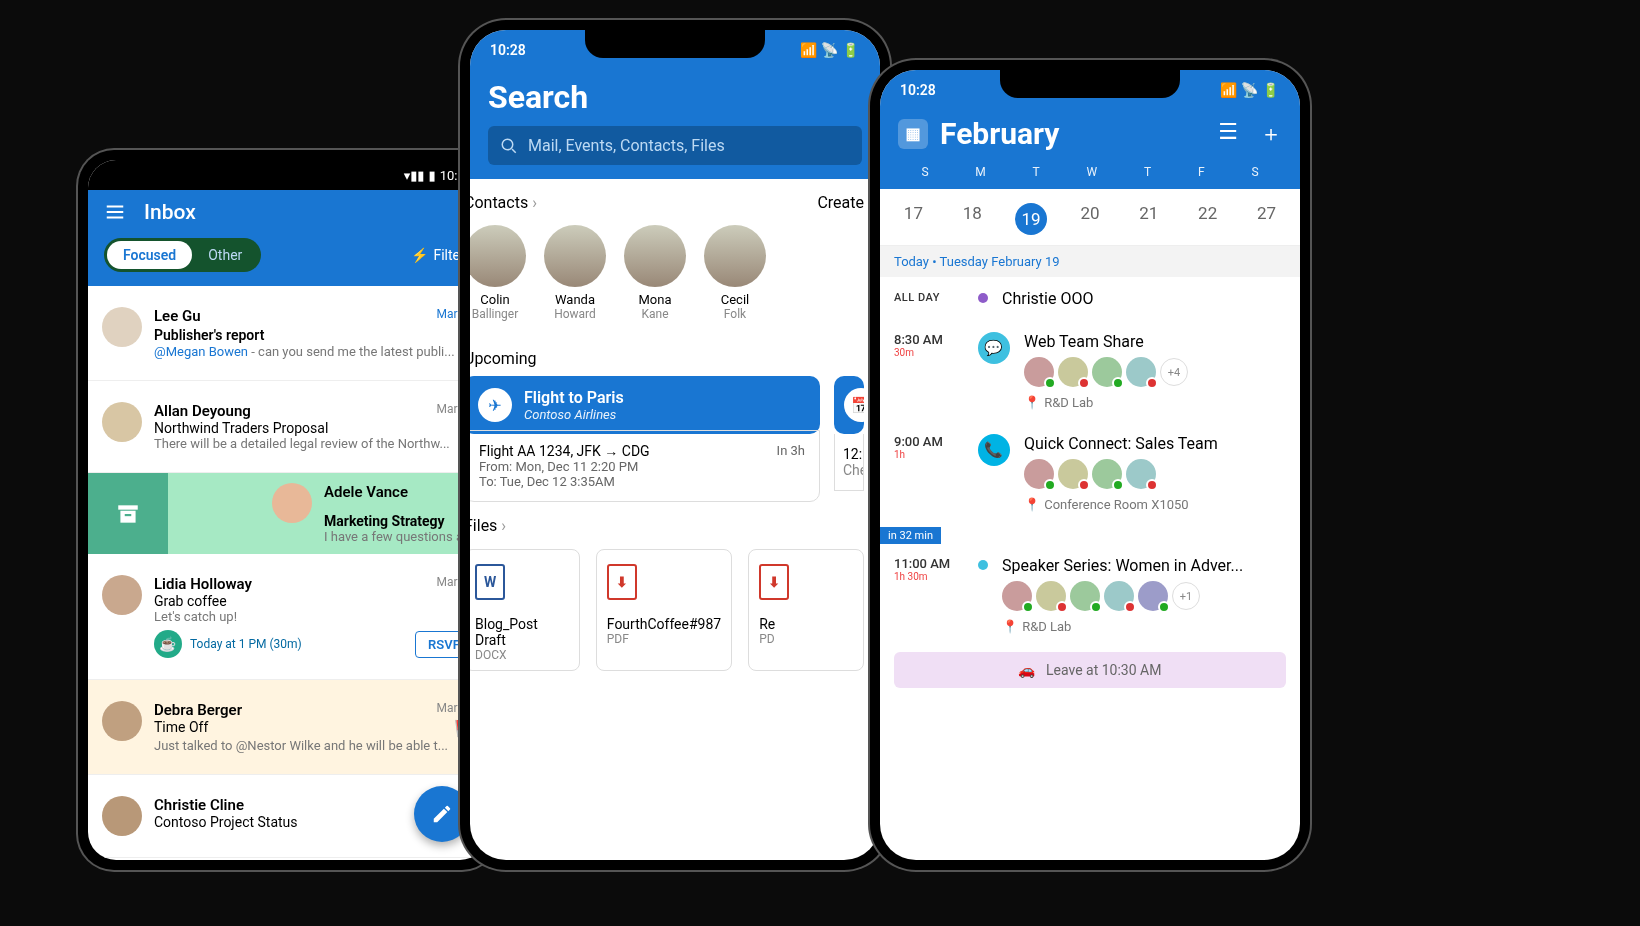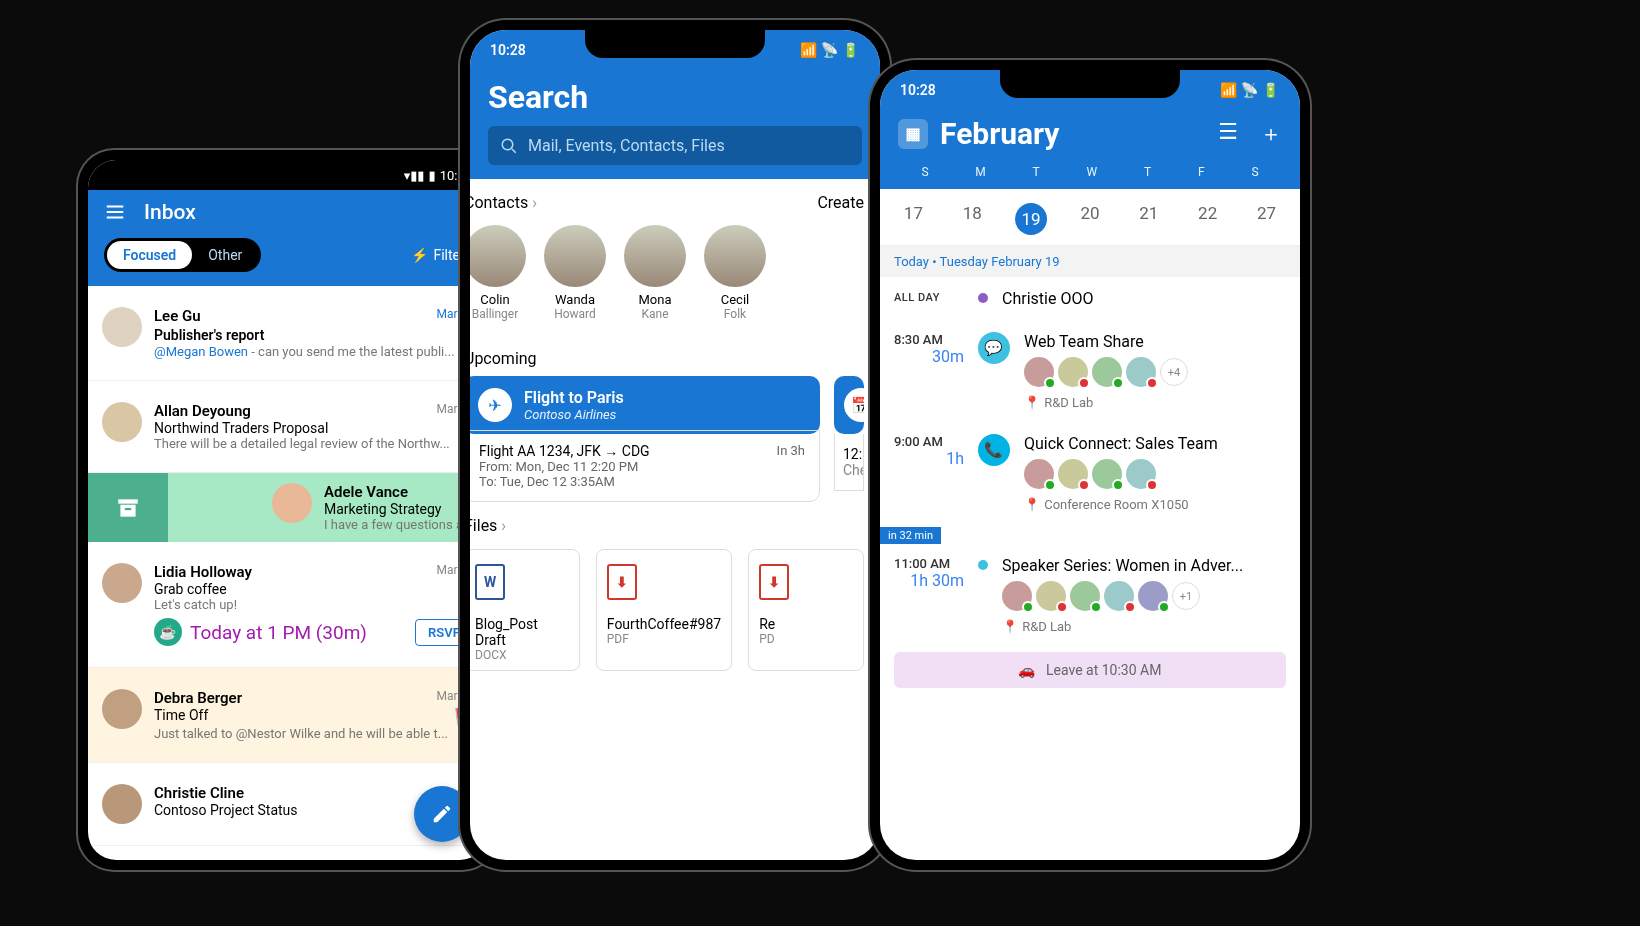--- a/index.html
+++ b/index.html
@@ -9,21 +9,21 @@
   .screen { background: #fff; border-radius: 36px; overflow: hidden; height: 100%; width: 100%; position: relative; }
 
   
   .phone1 { left: 78px; top: 150px; width: 420px; height: 720px; border-radius: 36px; }
   .phone1 .screen { border-radius: 28px; }
   .p1-top { background: #000; height: 30px; display:flex; justify-content:flex-end; align-items:center; gap:4px; color:#fff; padding:0 16px; font-size:13px;}
   .p1-header { background: #1976d2; color:#fff; padding: 10px 16px 14px 16px;}
   .p1-title-row { display:flex; align-items:center; gap:18px; font-size:21px; font-weight:500;}
   .menu-icon { width:22px; }
   .p1-tabs { display:flex; align-items:center; justify-content:space-between; margin-top:14px;}
-  .tab-pill { background:#000000; border-radius:20px; display:flex; padding:3px; }
+  .tab-pill { background:#14532d; border-radius:20px; display:flex; padding:3px; }
   .tab-btn { padding:6px 16px; border-radius:18px; font-size:14px; color:#bcd9f3;}
   .tab-btn.active { background:#fff; color:#1976d2; font-weight:600;}
   .filters { display:flex; align-items:center; gap:5px; font-size:14px;}
   .list-item { display:flex; padding:21px 14px; border-bottom:1px solid #eee; gap:12px; position:relative;}
   .avatar { width:40px; height:40px; border-radius:50%; background:#ddd; flex-shrink:0; display:flex; align-items:center; justify-content:center; overflow:hidden;}
   .item-body { flex:1; min-width:0;}
   .item-top { display:flex; justify-content:space-between;}
   .sender { font-weight:600; font-size:15px;}
   .date { font-size:12px; color:#1976d2;}
   .date.gray { color:#888;}
@@ -77,21 +77,21 @@
   .icon-box { width:30px; height:30px; border-radius:6px; background:rgba(255,255,255,0.25); display:flex; align-items:center; justify-content:center; font-size:16px;}
   .hdr-icons { display:flex; gap:22px; font-size:22px;}
   .weekdays { display:flex; justify-content:space-around; margin-top:14px; font-size:12px; opacity:0.9;}
   .dates-row { background:#fff; display:flex; justify-content:space-around; padding:14px 4px 10px 4px; border-bottom:1px solid #eee;}
   .date-cell { font-size:17px; color:#666; width:32px; text-align:center;}
   .date-cell.selected span { background:#1976d2; color:#fff; border-radius:50%; width:32px; height:32px; display:inline-flex; align-items:center; justify-content:center;}
   .today-bar { background:#f3f3f3; padding:8px 14px; font-size:13px; color:#1976d2;}
   .cal-event { display:flex; padding:12px 14px; gap:14px; border-bottom:0;}
   .time-col { width:70px; font-size:13px;}
   .time-main { font-weight:500; color:#333;}
-  .time-sub { color:#3b82f6; font-size:16px;text-align:right;}
+  .time-sub { color:#ef4444; font-size:10px;}
   .ev-dot { width:10px; height:10px; border-radius:50%; margin-top:4px; flex-shrink:0;}
   .ev-icon { width:32px; height:32px; border-radius:50%; display:flex; align-items:center; justify-content:center; color:#fff; font-size:15px; flex-shrink:0;}
   .ev-body { flex:1; min-width:0;}
   .ev-title { font-size:16px; white-space:nowrap; overflow:hidden; text-overflow:ellipsis;}
   .attendees { display:flex; gap:4px; margin-top:6px; align-items:center;}
   .att { width:30px; height:30px; border-radius:50%; background:#ddd; position:relative;}
   .att-badge { position:absolute; right:-2px; bottom:-2px; width:12px; height:12px; border-radius:50%; border:2px solid #fff;}
   .more-att { font-size:11px; color:#888; border:1px solid #ddd; border-radius:50%; width:28px; height:28px; display:flex; align-items:center; justify-content:center;}
   .loc { font-size:13px; color:#777; margin-top:8px; display:flex; align-items:center; gap:4px;}
   .countdown { background:#1976d2; color:#fff; font-size:11px; padding:2px 8px; display:inline-block;}
@@ -161,38 +161,38 @@
         <svg width="26" height="26" viewBox="0 0 24 24" fill="#fff">
             <rect x="3" y="4" width="18" height="4"></rect>
             <rect x="5" y="9" width="14" height="11"></rect>
             <rect x="9" y="12" width="6" height="2" fill="#4caf8d"></rect>
           </svg>
       </div>
       <div class="swipe-content" style="padding-left:104px;">
         <div class="avatar" style="background:#e8b898;"></div>
         <div class="item-body">
           <div class="sender">Adele Vance</div>
-          <div class="subject" style="font-weight:400;">Marketing Strategy</div>
+          <div class="subject" style="font-weight:700;margin-top:12px;">Marketing Strategy</div>
           <div class="preview">I have a few questions a...</div>
         </div>
       </div>
     </div>
 
     <div class="list-item" style="flex-wrap:wrap;">
       <div class="avatar" style="background:#c9a88e;"></div>
       <div class="item-body">
         <div class="item-top">
           <span class="sender">Lidia Holloway</span>
           <span class="date gray">Mar 23</span>
         </div>
         <div class="subject" style="font-weight:400;">Grab coffee</div>
         <div class="preview">Let's catch up!</div>
         <div class="rsvp-row">
           <span class="event-icon">☕</span>
-          <span style="color:#a21caf; font-size:19px; flex:1;">Today at 1 PM (30m)</span>
+          <span style="color:#0369a1; font-size:12px; flex:1;">Today at 1 PM (30m)</span>
           <span class="rsvp-chip">RSVP</span>
         </div>
       </div>
     </div>
 
     <div class="list-item flagged">
       <div class="avatar" style="background:#c0a080;"></div>
       <div class="item-body">
         <div class="item-top">
           <span class="sender">Debra Berger</span>

